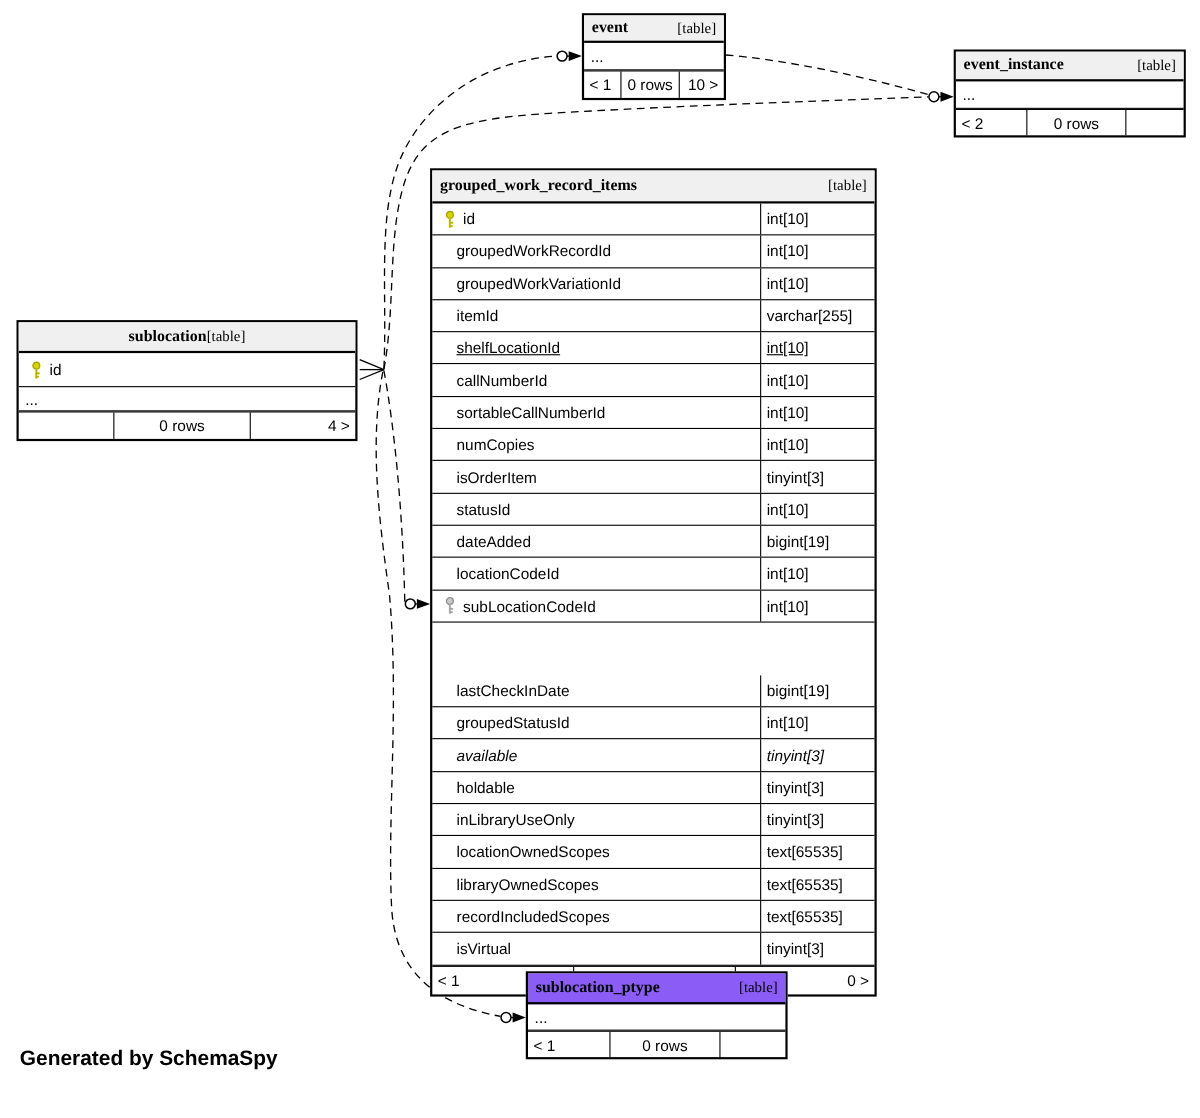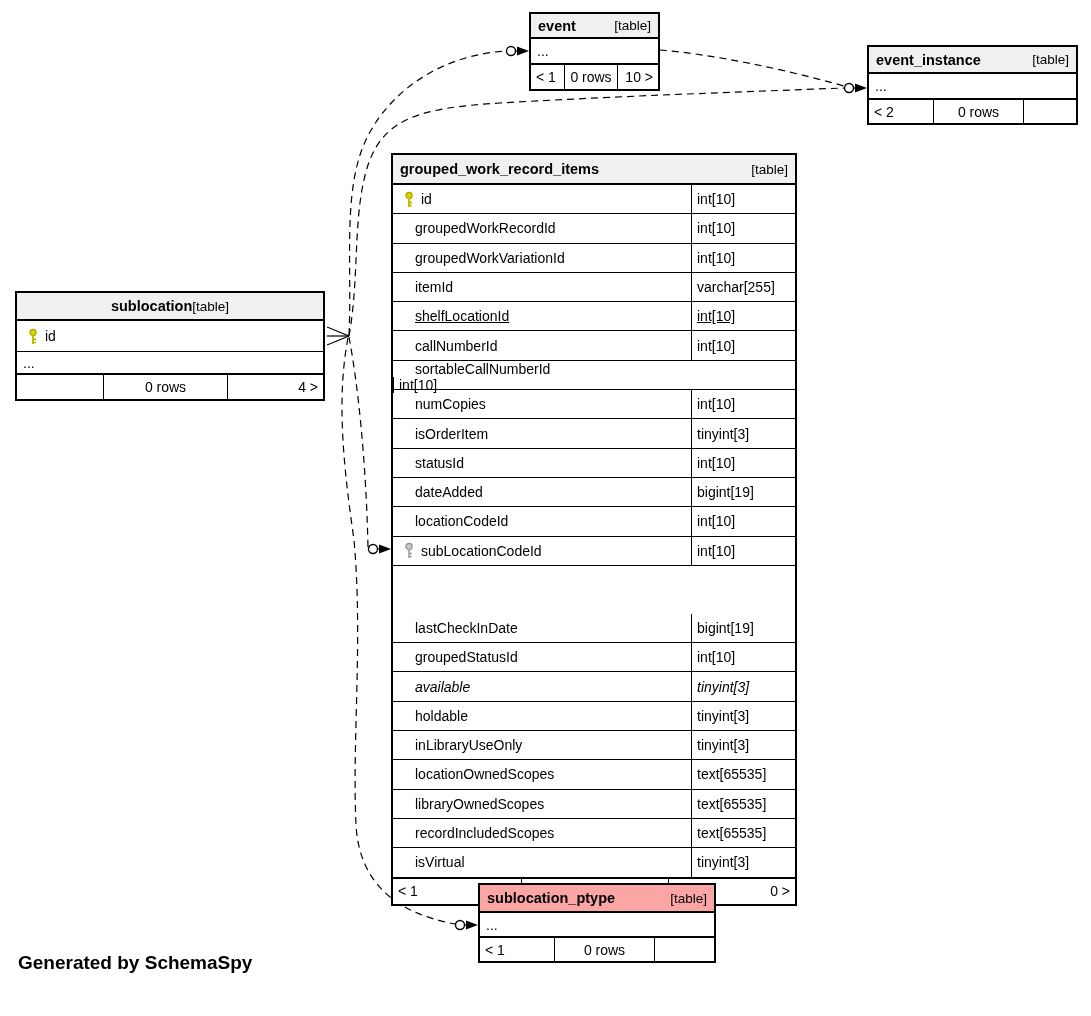--- a/index.html
+++ b/index.html
@@ -12,21 +12,21 @@
   .rel-solid{fill:none;stroke:#000;stroke-width:1.2;}
   .rel-circle{fill:#fff;stroke:#000;stroke-width:1.4;}
   .rel-arrow{fill:#000;stroke:none;}
   .table-box{
     position:absolute;background:#fff;border:2px solid #000;
     font-size:14px;box-sizing:border-box;
   }
   .tbl-header{
     display:flex;justify-content:space-between;align-items:center;
     padding:0 7px;border-bottom:2px solid #000;box-sizing:border-box;
-    font-weight:bold;font-size:14.5px;cursor:pointer;
+    font-weight:bold;font-size:14.5px;cursor:pointer;font-family:Liberation Serif, serif;
   }
   .tbl-tag{font-weight:normal;font-size:13.5px;}
   .tbl-row{display:flex;align-items:stretch;border-bottom:1px solid #000;box-sizing:border-box;}
   .tbl-row:last-of-type{border-bottom:none;}
   .row-name{flex:1;display:flex;align-items:center;min-width:0;}
   .key-slot{width:20px;display:flex;align-items:center;justify-content:center;flex:none;margin-left:6px;}
   .no-key .row-name{padding-left:22px;}
   .has-key .row-name .name-text{margin-left:2px;}
   .row-type{width:104px;flex:none;border-left:1px solid #000;display:flex;align-items:center;padding-left:5px;box-sizing:border-box;}
   .ellipsis-row{display:flex;align-items:center;padding-left:6px;border-bottom:1px solid #000;box-sizing:border-box;}
@@ -173,21 +173,21 @@
             <span class="name-text">shelfLocationId</span>
           </div>
           <div class="row-type">int[10]</div>
         </div>
         <div class="tbl-row no-key" style="height: 29.3px;">
           <div class="row-name">
             <span class="name-text">callNumberId</span>
           </div>
           <div class="row-type">int[10]</div>
         </div>
-        <div class="tbl-row no-key" style="height: 29.3px; flex-direction: column;">
+        <div class="tbl-row no-key" style="height: 29.3px;">
           <div class="row-name">
             <span class="name-text">sortableCallNumberId</span>
           </div>
           <div class="row-type">int[10]</div>
         </div>
         <div class="tbl-row no-key" style="height: 29.3px;">
           <div class="row-name">
             <span class="name-text">numCopies</span>
           </div>
           <div class="row-type">int[10]</div>
@@ -283,21 +283,21 @@
           </div>
           <div class="row-type">tinyint[3]</div>
         </div>
         <div class="tbl-footer" style="height: 26px;">
           <div class="ft-cell c1" style="width: 128px;">&lt; 1</div>
           <div class="ft-cell c2" style="width: 147px;">0 rows</div>
           <div class="ft-cell c3">0 &gt;</div>
         </div>
       </div>
       <div class="table-box" style="left: 478px; top: 883px; width: 238px; border-color: rgb(0, 0, 0);">
-        <div class="tbl-header" style="height: 28px; background: #fca5a5;">
+        <div class="tbl-header" style="height: 28px; background: #8b5cf6;">
           <span>sublocation_ptype</span>
           <span class="tbl-tag">[table]</span>
         </div>
         <div class="ellipsis-row" style="height: 24px;">...</div>
         <div class="tbl-footer" style="height: 24px;">
           <div class="ft-cell c1" style="width: 74px;">&lt; 1</div>
           <div class="ft-cell c2" style="width: 100px;">0 rows</div>
           <div class="ft-cell c3"></div>
         </div>
       </div>

